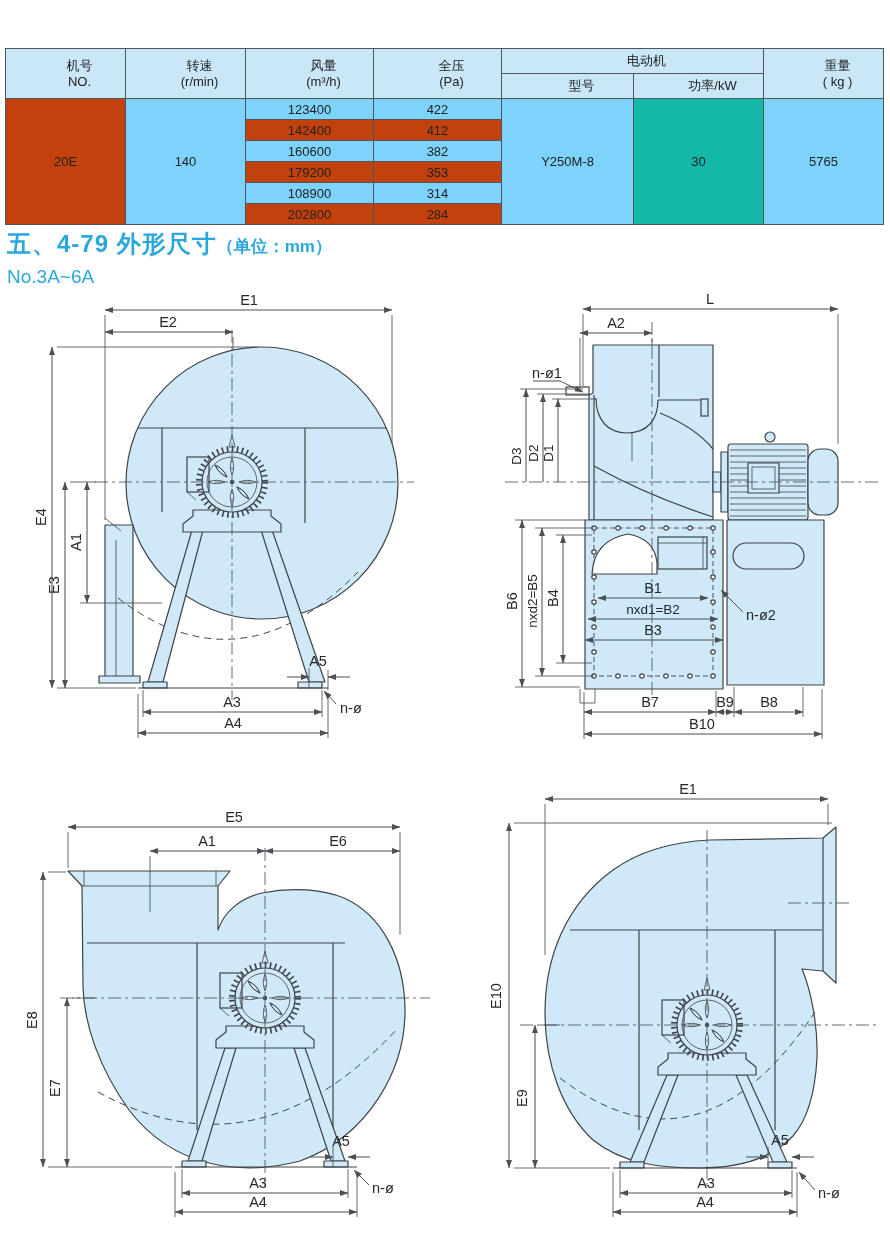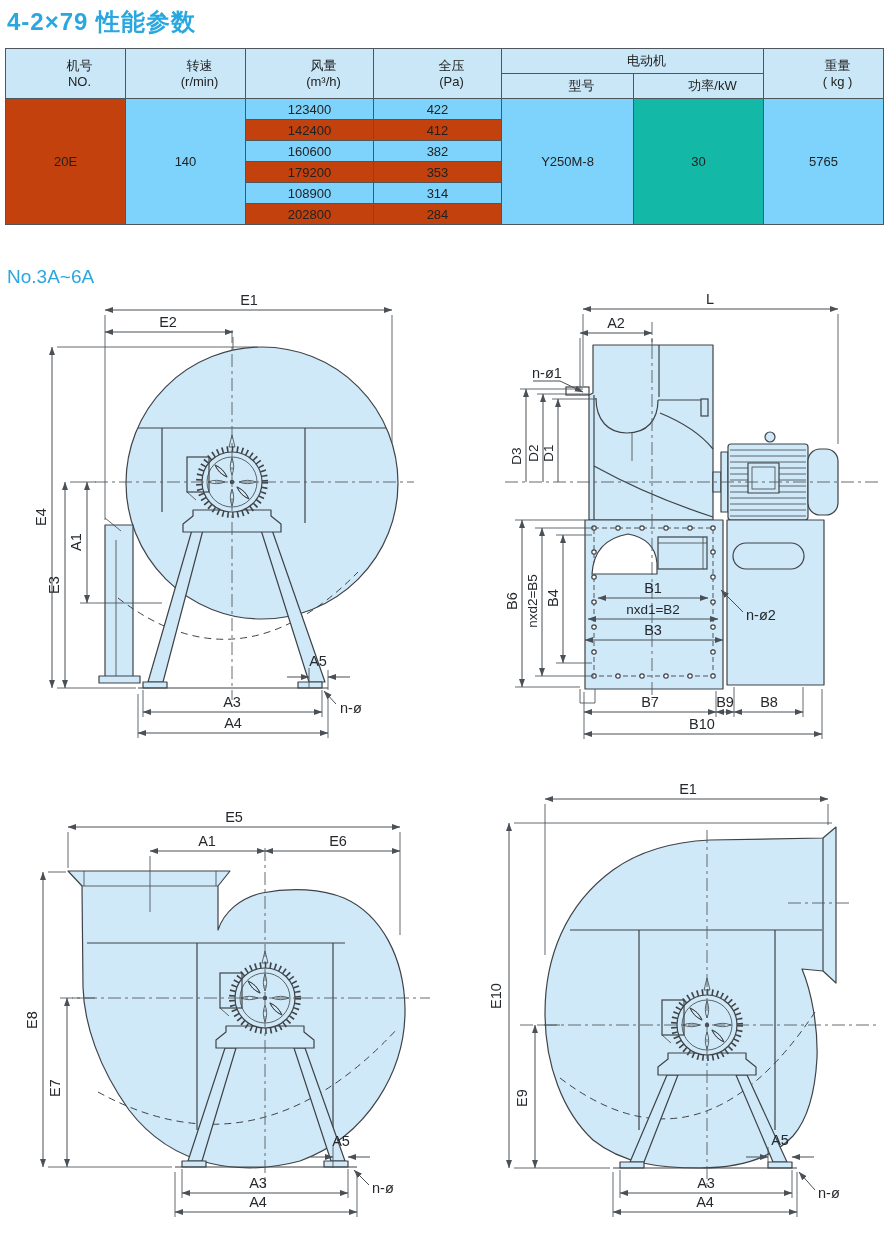--- a/index.html
+++ b/index.html
@@ -51,21 +51,23 @@
         <path id="hubslot" class="th" d="M0,-24 Q3.4,-15.5 0,-7 Q-3.4,-15.5 0,-24 M0,24 Q3.4,15.5 0,7 Q-3.4,15.5 0,24" transform="rotate(90)"></path>
         <use href="#hubslot" transform="rotate(45)"></use>
         <circle r="2.2" fill="#3f4347"></circle>
         <path class="th" d="M0,-47 L3,-35 L-3,-35 Z"></path>
         <rect x="-45" y="-25" width="22" height="35" class="ln"></rect>
         <path class="th" d="M-45,10 L-36,18"></path>
       </g>
     </defs>
   </svg>
 
-  <div class="t1">4-2×79 性能参数</div>
+  <div class="t2">
+    <span class="main">五、4-79 外形尺寸</span><span class="unit">（单位：mm）</span>
+  </div>
   <div class="sub">No.3A~6A</div>
 
   <table class="tbl">
     <colgroup>
         <col style="width:120px">
         <col style="width:120px">
         <col style="width:128px">
         <col style="width:128px">
         <col style="width:132px">
         <col style="width:130px">

